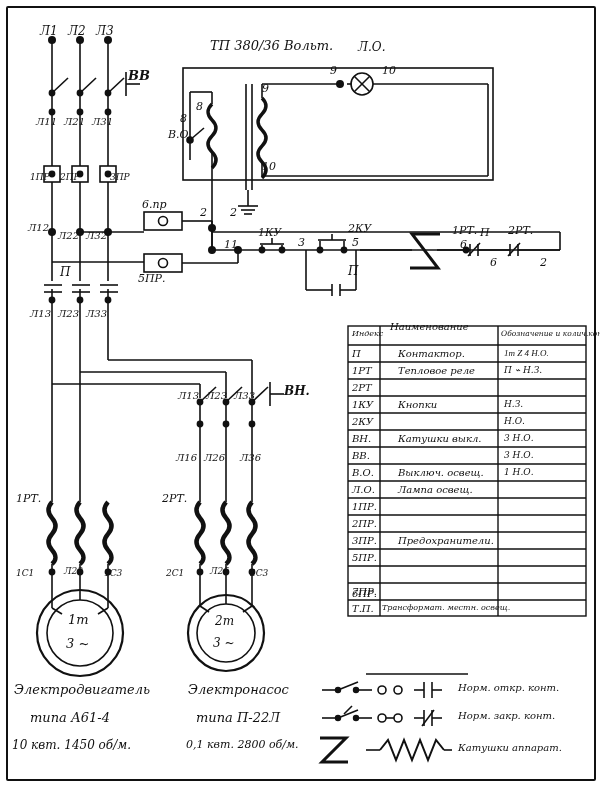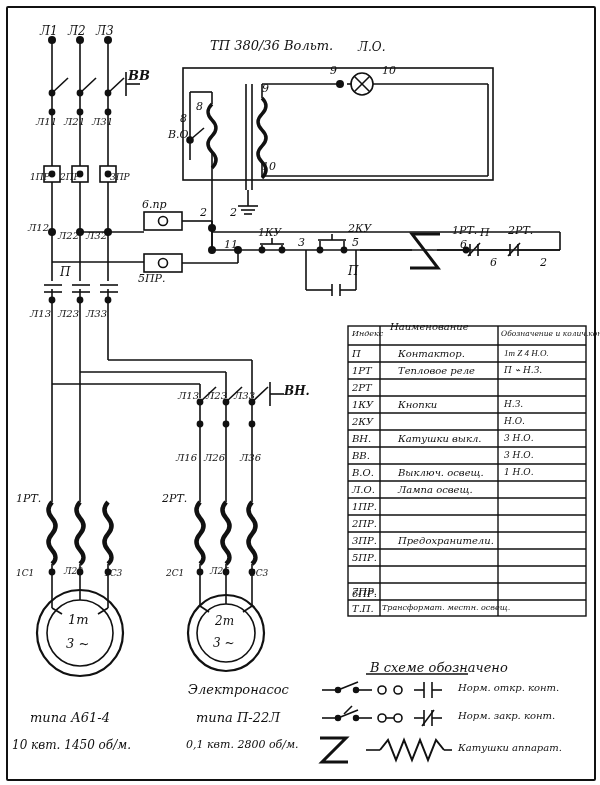--- a/index.html
+++ b/index.html
@@ -339,20 +339,21 @@
   <div class="lbl" style="left:104px;top:568px;font-size:9px;">1С3</div>
   <div class="lbl" style="left:166px;top:568px;font-size:9px;">2С1</div>
   <div class="lbl" style="left:210px;top:566px;font-size:9px;">Л26</div>
   <div class="lbl" style="left:250px;top:568px;font-size:9px;">2С3</div>
 
   <div class="lbl" style="left:68px;top:612px;font-size:13px;">1m</div>
   <div class="lbl" style="left:66px;top:636px;font-size:13px;">3 ~</div>
   <div class="lbl" style="left:215px;top:614px;font-size:12px;">2m</div>
   <div class="lbl" style="left:213px;top:636px;font-size:12px;">3 ~</div>
 
+  <div class="lbl" style="left:14px;top:682px;font-size:13px;">Электродвигатель</div>
   <div class="lbl" style="left:30px;top:710px;font-size:13px;">типа А61-4</div>
   <div class="lbl" style="left:12px;top:738px;font-size:12px;">10 квт. 1450 об/м.</div>
   <div class="lbl" style="left:188px;top:682px;font-size:13px;">Электронасос</div>
   <div class="lbl" style="left:196px;top:710px;font-size:13px;">типа П-22Л</div>
   <div class="lbl" style="left:186px;top:738px;font-size:11px;">0,1 квт. 2800 об/м.</div>
 
   <div class="lbl" style="left:210px;top:38px;font-size:13px;">ТП 380/36 Вольт.</div>
   <div class="lbl" style="left:358px;top:40px;font-size:12px;">Л.О.</div>
   <div class="lbl" style="left:168px;top:128px;font-size:11px;">В.О.</div>
 
@@ -371,21 +372,20 @@
   <div class="lbl" style="left:490px;top:256px;font-size:11px;">6</div>
   <div class="lbl" style="left:540px;top:256px;font-size:11px;">2</div>
 
   <div class="lbl" style="left:258px;top:226px;font-size:11px;">1КУ</div>
   <div class="lbl" style="left:348px;top:222px;font-size:11px;">2КУ</div>
   <div class="lbl" style="left:348px;top:264px;font-size:12px;">П</div>
   <div class="lbl" style="left:452px;top:224px;font-size:11px;">1РТ.</div>
   <div class="lbl" style="left:508px;top:224px;font-size:11px;">2РТ.</div>
   <div class="lbl" style="left:480px;top:226px;font-size:11px;">П</div>
 
-  <div class="lbl" style="left:370px;top:660px;font-size:13px;">В схеме обозначено</div>
   <div class="lbl" style="left:458px;top:682px;font-size:10px;">Норм. откр. конт.</div>
   <div class="lbl" style="left:458px;top:710px;font-size:10px;">Норм. закр. конт.</div>
   <div class="lbl" style="left:458px;top:742px;font-size:10px;text-align:right;">Катушки аппарат.</div>
 
   <div class="lbl" style="left:352px;top:329px;font-size:8px;">Индекс</div>
   <div class="lbl" style="left:390px;top:321px;font-size:10px;">Наименование</div>
   <div class="lbl" style="left:501px;top:329px;font-size:7.5px;">Обозначение и колич.контак.</div>
 
   <div id="tablebody">
       <div class="lbl" style="left: 352px; top: 348px; font-size: 10px;">П</div>

